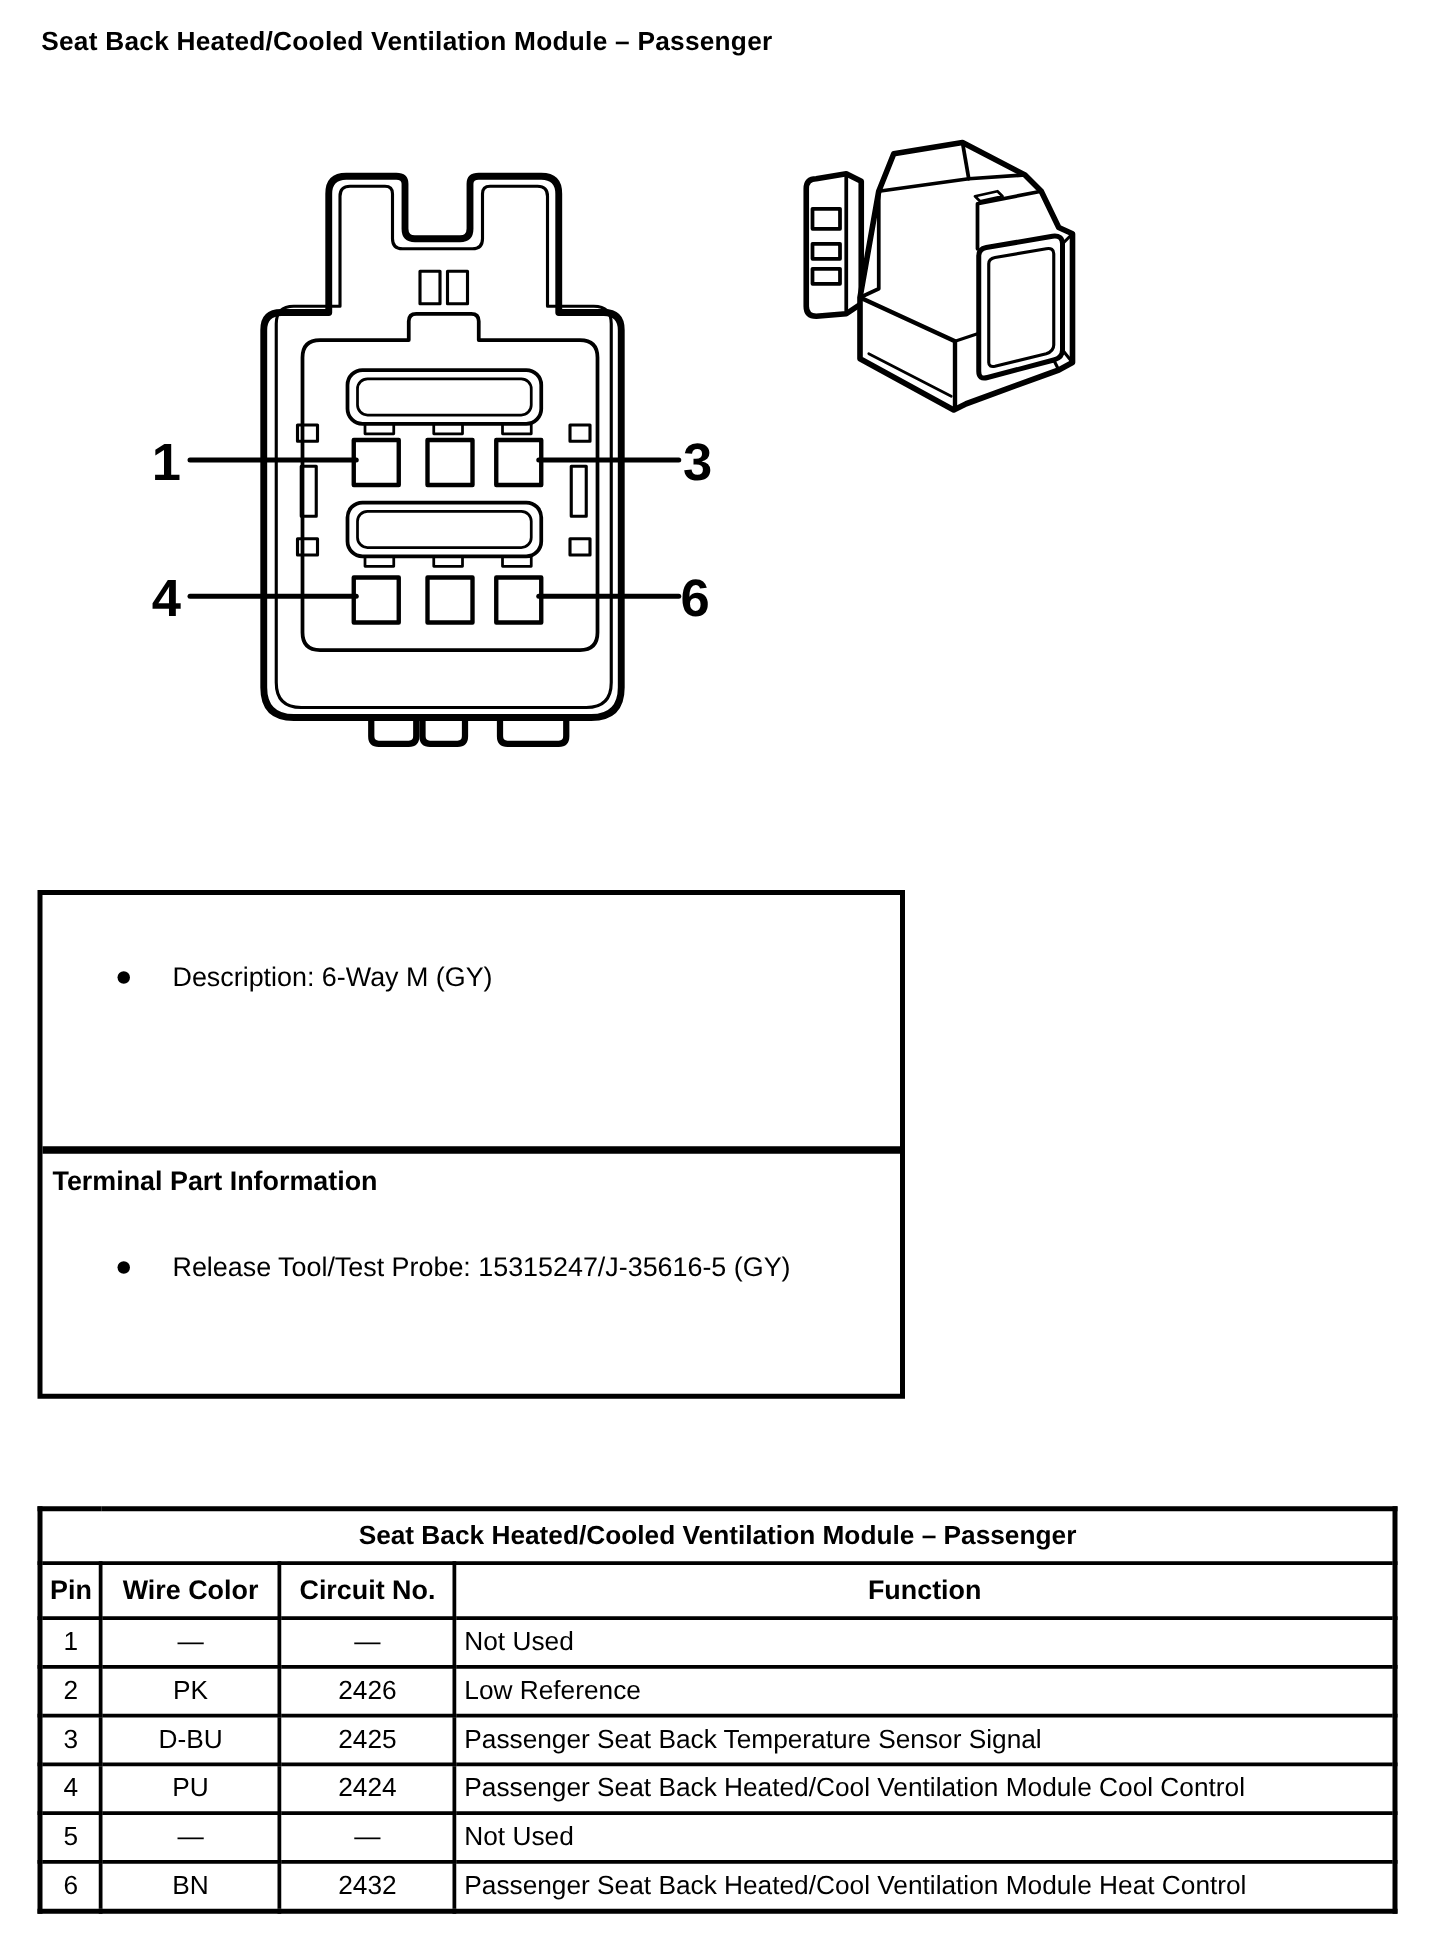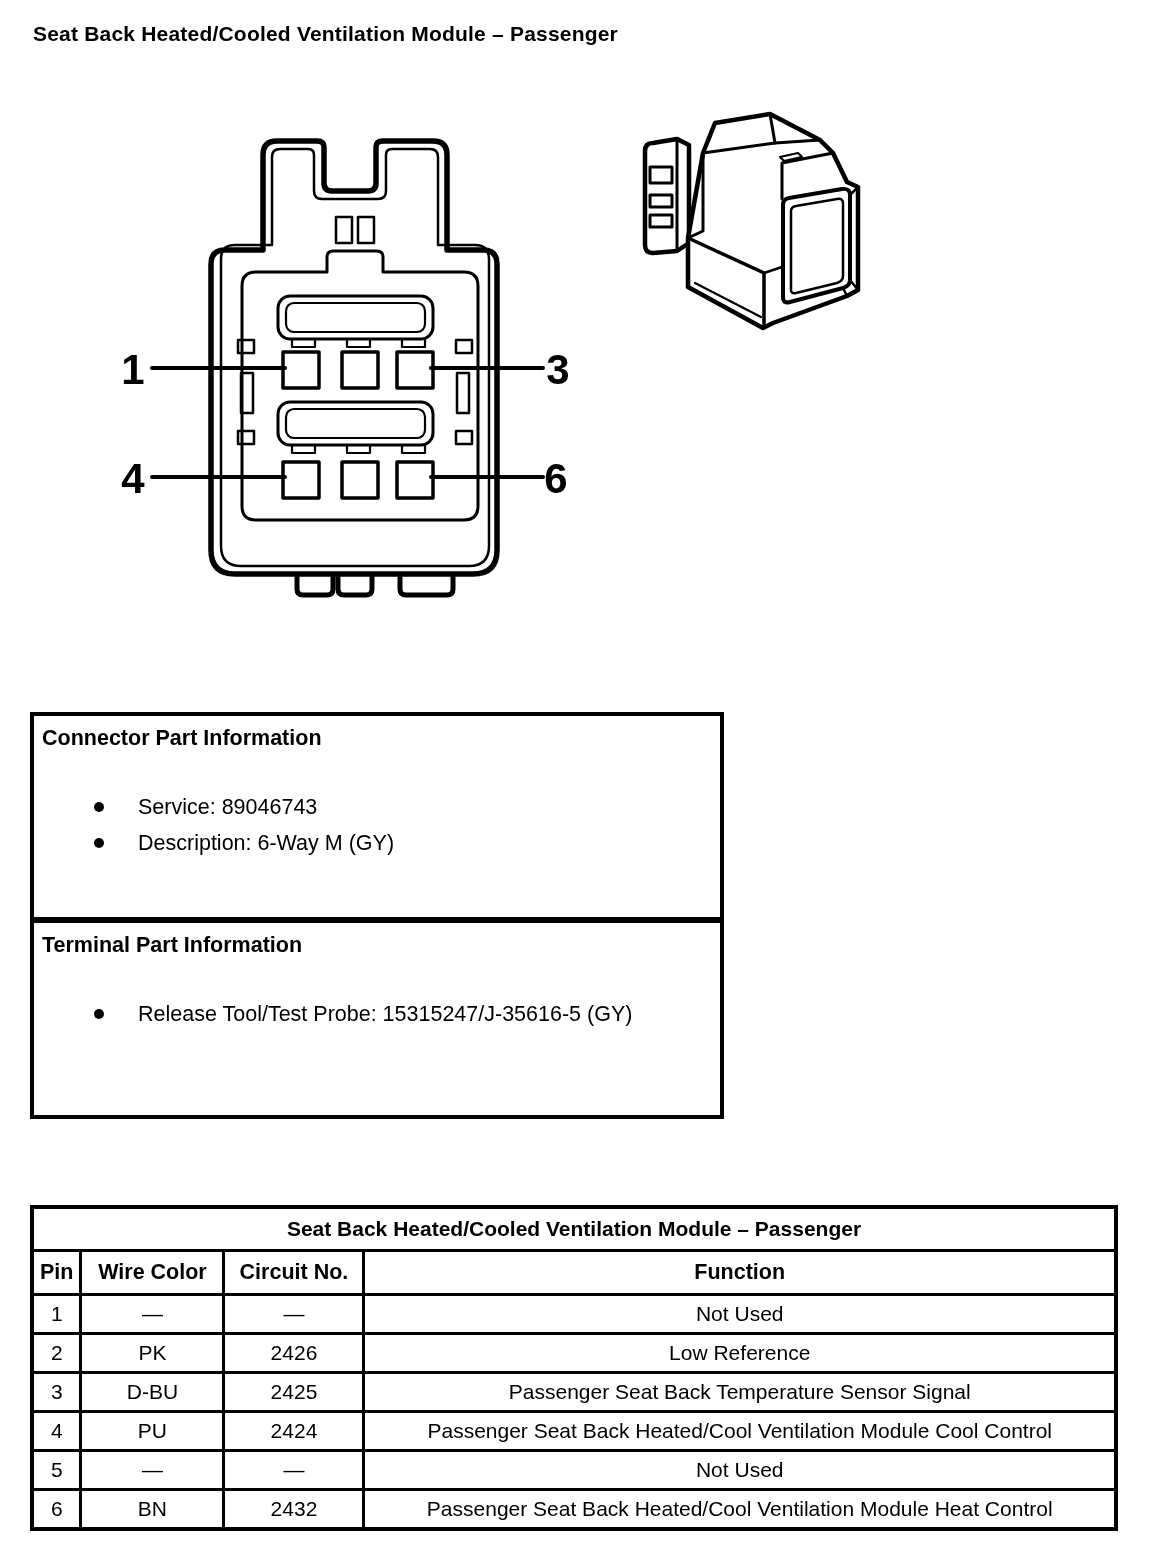--- a/index.html
+++ b/index.html
@@ -36,21 +36,21 @@
     position:absolute;left:30px;top:1205px;width:1088px;
     border-collapse:collapse;border:4px solid #000;background:#fff;
   }
   table.pinout td, table.pinout th{
     border:3px solid #000;font-size:21px;padding:0 6px;
   }
   td.tbl-title{height:40px;text-align:center;font-weight:bold;font-size:21.5px;}
   tr.hdr th{height:41px;text-align:center;font-weight:bold;font-size:21.5px;}
   tr.data td{height:36px;}
   td.cc{text-align:center;}
-  td.fn{text-align:center;white-space:nowrap;}
+  td.fn{text-align:left;white-space:nowrap;}
 </style>
 </head>
 <body>
 
 <div>
 
   <h1 class="page-title">Seat Back Heated/Cooled Ventilation Module – Passenger</h1>
 
   <svg class="face-svg" viewBox="0 0 510 515" fill="none" stroke="#000" stroke-linejoin="round" stroke-linecap="round">
     <g>
@@ -151,23 +151,21 @@
       <path stroke-width="4" d="M174,103 L227,94 Q235,93 235,100 L235,185 Q235,191 228,193 L175,207 Q168,209 168,202 L168,110 Q168,104 174,103 Z"></path>
       <path stroke-width="2.5" d="M181,111 L222,104 Q228,103 228,108 L228,181 Q228,186 222,188 L181,198 Q176,199 176,195 L176,116 Q176,112 181,111 Z"></path>
       <path d="M243,92 L235,100" stroke-width="2.5"></path>
       <path d="M243,195 L235,185" stroke-width="2.5"></path>
       <path d="M232,201 L228,193" stroke-width="2.5"></path>
     </g>
   </svg>
 
   <div class="info-box">
     <section class="info-section first">
-      <h2 class="info-heading">Connector Part Information</h2>
       <ul class="info-list">
-        <li>Service: 89046743</li>
         <li>Description: 6-Way M (GY)</li>
       </ul>
     </section>
     <section class="info-section second">
       <h2 class="info-heading">Terminal Part Information</h2>
       <ul class="info-list">
         <li>Release Tool/Test Probe: 15315247/J-35616-5 (GY)</li>
       </ul>
     </section>
   </div>

